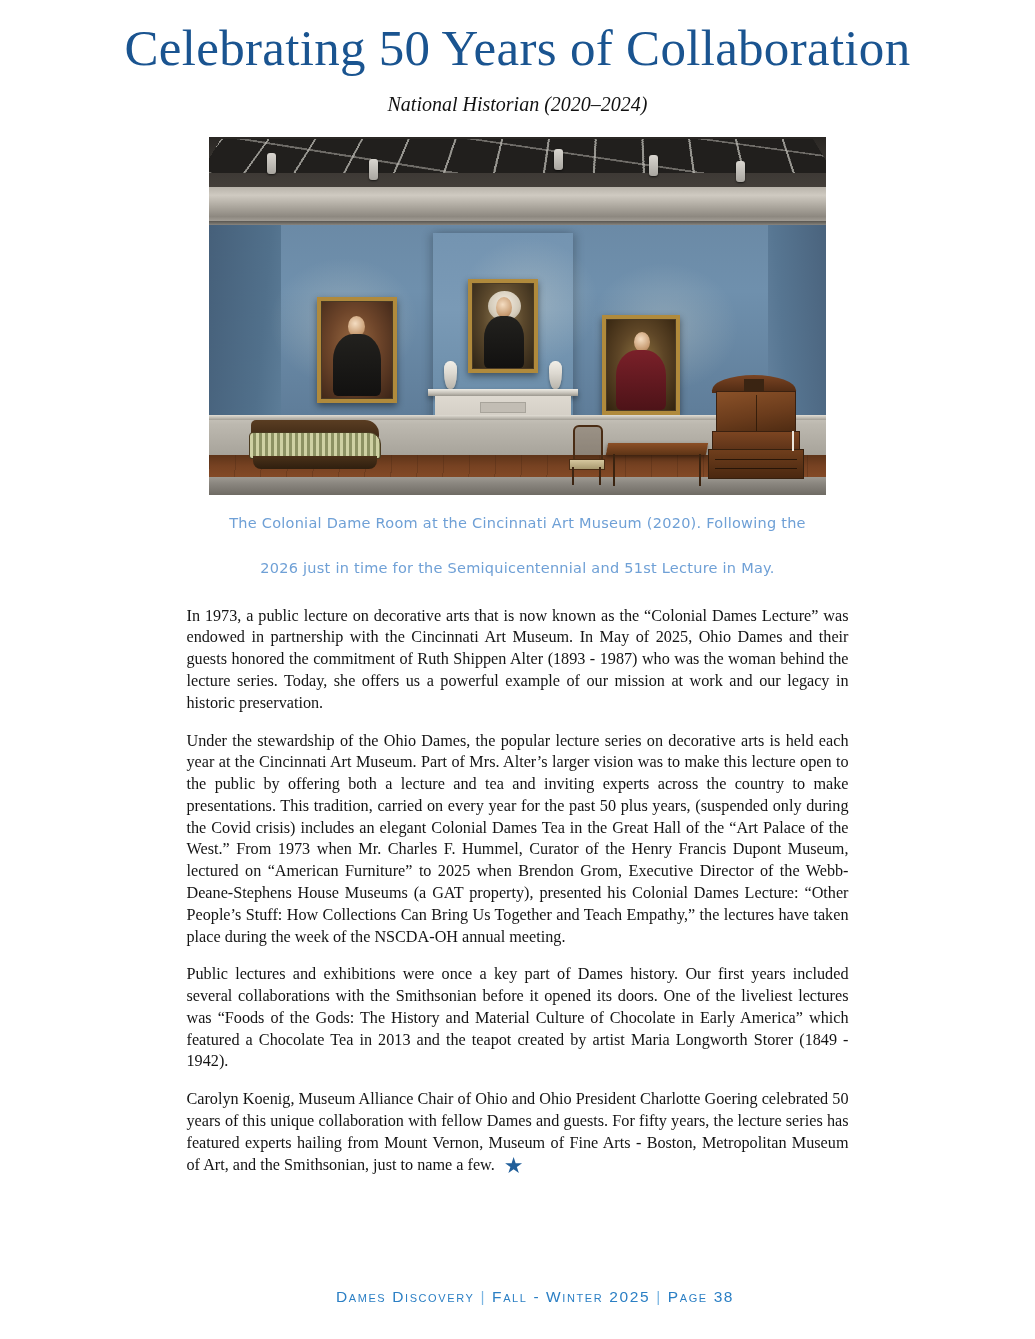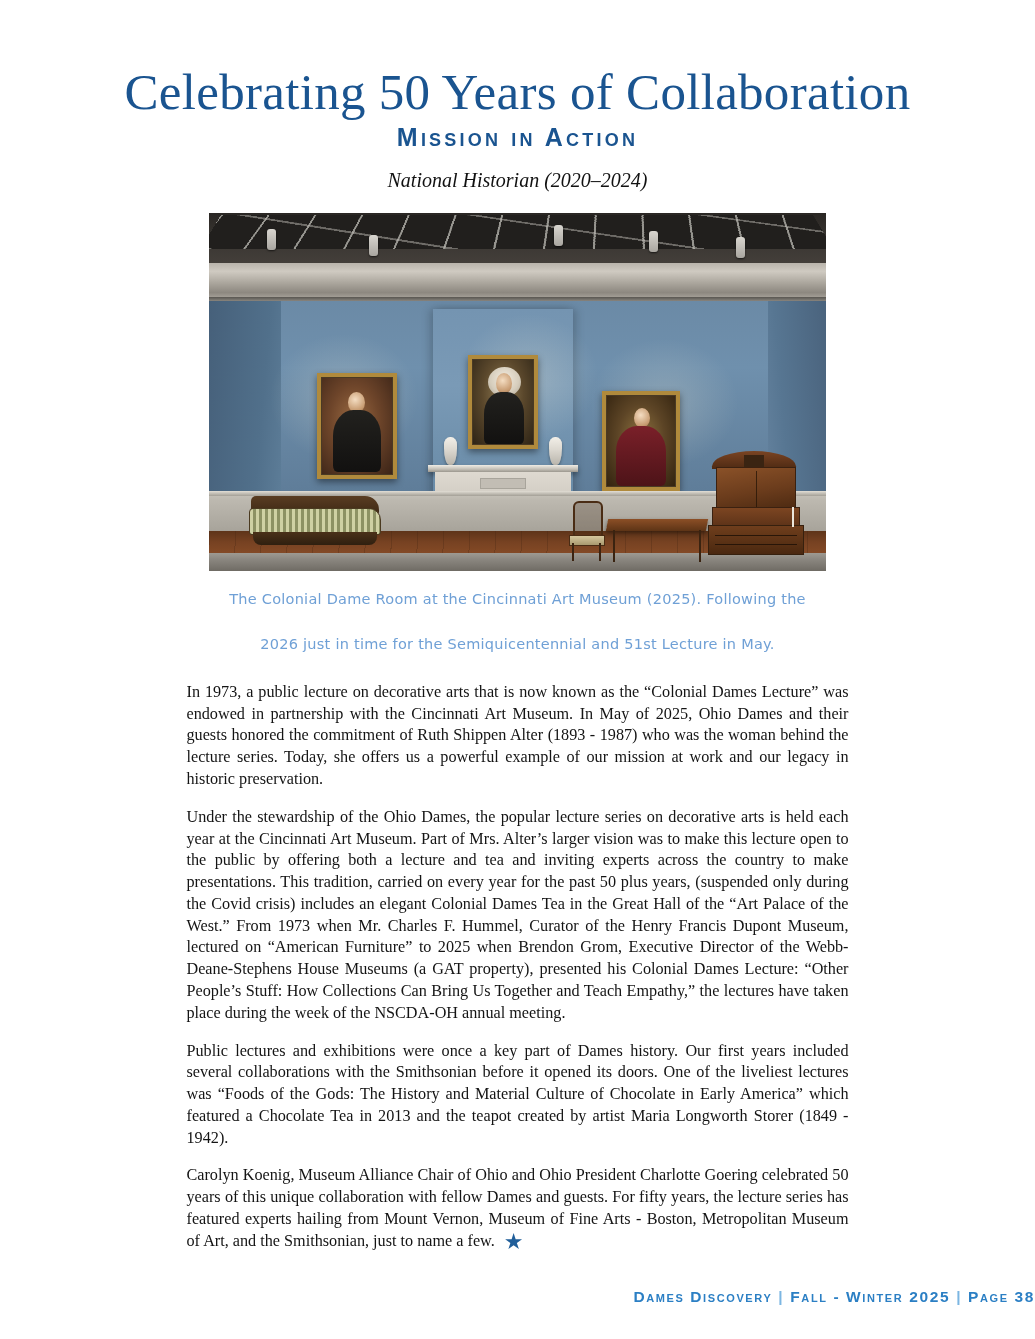--- a/index.html
+++ b/index.html
@@ -19,21 +19,21 @@
 
   .page {
     width: 1035px;
     height: 1339px;
     position: relative;
     box-sizing: border-box;
   }
 
   
   .masthead {
-    padding-top: 66px;
+    padding-top: 22px;
     text-align: center;
   }
   .main-title {
     font-family: "Liberation Serif", serif;
     font-size: 51px;
     line-height: 1.02;
     color: #1a5490;
     letter-spacing: 0.3px;
     font-weight: 400;
     margin: 0;
@@ -357,42 +357,41 @@
     margin-left: 9px;
     color: #215f9a;
     font-size: 22px;
     line-height: 1;
   }
 
   
   .footer {
     position: absolute;
     left: 0; right: 0; bottom: 33px;
-    text-align: right;
+    text-align: center;
     font-family: "Liberation Sans", sans-serif;
     font-variant: small-caps;
     font-size: 15.5px;
     letter-spacing: 1.6px;
     color: #2b7fc4;
-    font-weight: 700;
+    font-weight: 400;
     margin-left: 35px;
   }
   .footer .sep {
     color: #7cb6e2;
     margin: 0 6px;
   }
 </style>
 </head>
 <body>
 
 <div class="page">
 
   <header class="masthead">
     <h1 class="main-title">Celebrating 50 Years of Collaboration</h1>
-    <h2 class="sub-title">Mission in Action</h2>
 
     <div class="byline-block">
       <div class="byline-role">National Historian (2020–2024)</div>
     </div>
   </header>
 
   <figure class="figure">
 
     <div class="photo">
 
@@ -477,21 +476,21 @@
         <div class="sec-pediment"></div>
         <div class="sec-upper"></div>
         <div class="sec-desk"></div>
         <div class="sec-lower"></div>
         <div class="candle"></div>
       </div>
 
     </div>
 
     <figcaption class="caption">
-      <span>The Colonial Dame Room at the Cincinnati Art Museum (2025).  Following the</span>
+      <span>The Colonial Dame Room at the Cincinnati Art Museum (2020).  Following the</span>
       <br>
       <br>
       <span>2026 just in time for the Semiquicentennial and 51st Lecture in May.</span>
     </figcaption>
   </figure>
 
   <section class="body-copy">
     <p>In 1973, a public lecture on decorative arts that is now known as the “Colonial Dames Lecture” was endowed in partnership with the Cincinnati Art Museum. In May of 2025, Ohio Dames and their guests honored the commitment of Ruth Shippen Alter (1893 - 1987) who was the woman behind the lecture series. Today, she offers us a powerful example of our mission at work and our legacy in historic preservation.</p>
     <p>Under the stewardship of the Ohio Dames, the popular lecture series on decorative arts is held each year at the Cincinnati Art Museum. Part of Mrs. Alter’s larger vision was to make this lecture open to the public by offering both a lecture and tea and inviting experts across the country to make presentations. This tradition, carried on every year for the past 50 plus years, (suspended only during the Covid crisis) includes an elegant Colonial Dames Tea in the Great Hall of the “Art Palace of the West.”  From 1973 when Mr. Charles F. Hummel, Curator of the Henry Francis Dupont Museum, lectured on “American Furniture” to 2025 when Brendon Grom, Executive Director of the Webb-Deane-Stephens House Museums (a GAT property), presented his Colonial Dames Lecture: “Other People’s Stuff: How Collections Can Bring Us Together and Teach Empathy,” the lectures have taken place during the week of the NSCDA-OH annual meeting.</p>
     <p>Public lectures and exhibitions were once a key part of Dames history. Our first years included several collaborations with the Smithsonian before it opened its doors. One of the liveliest lectures was “Foods of the Gods: The History and Material Culture of Chocolate in Early America” which featured a Chocolate Tea in 2013 and the teapot created by artist Maria Longworth Storer (1849 - 1942).</p>

